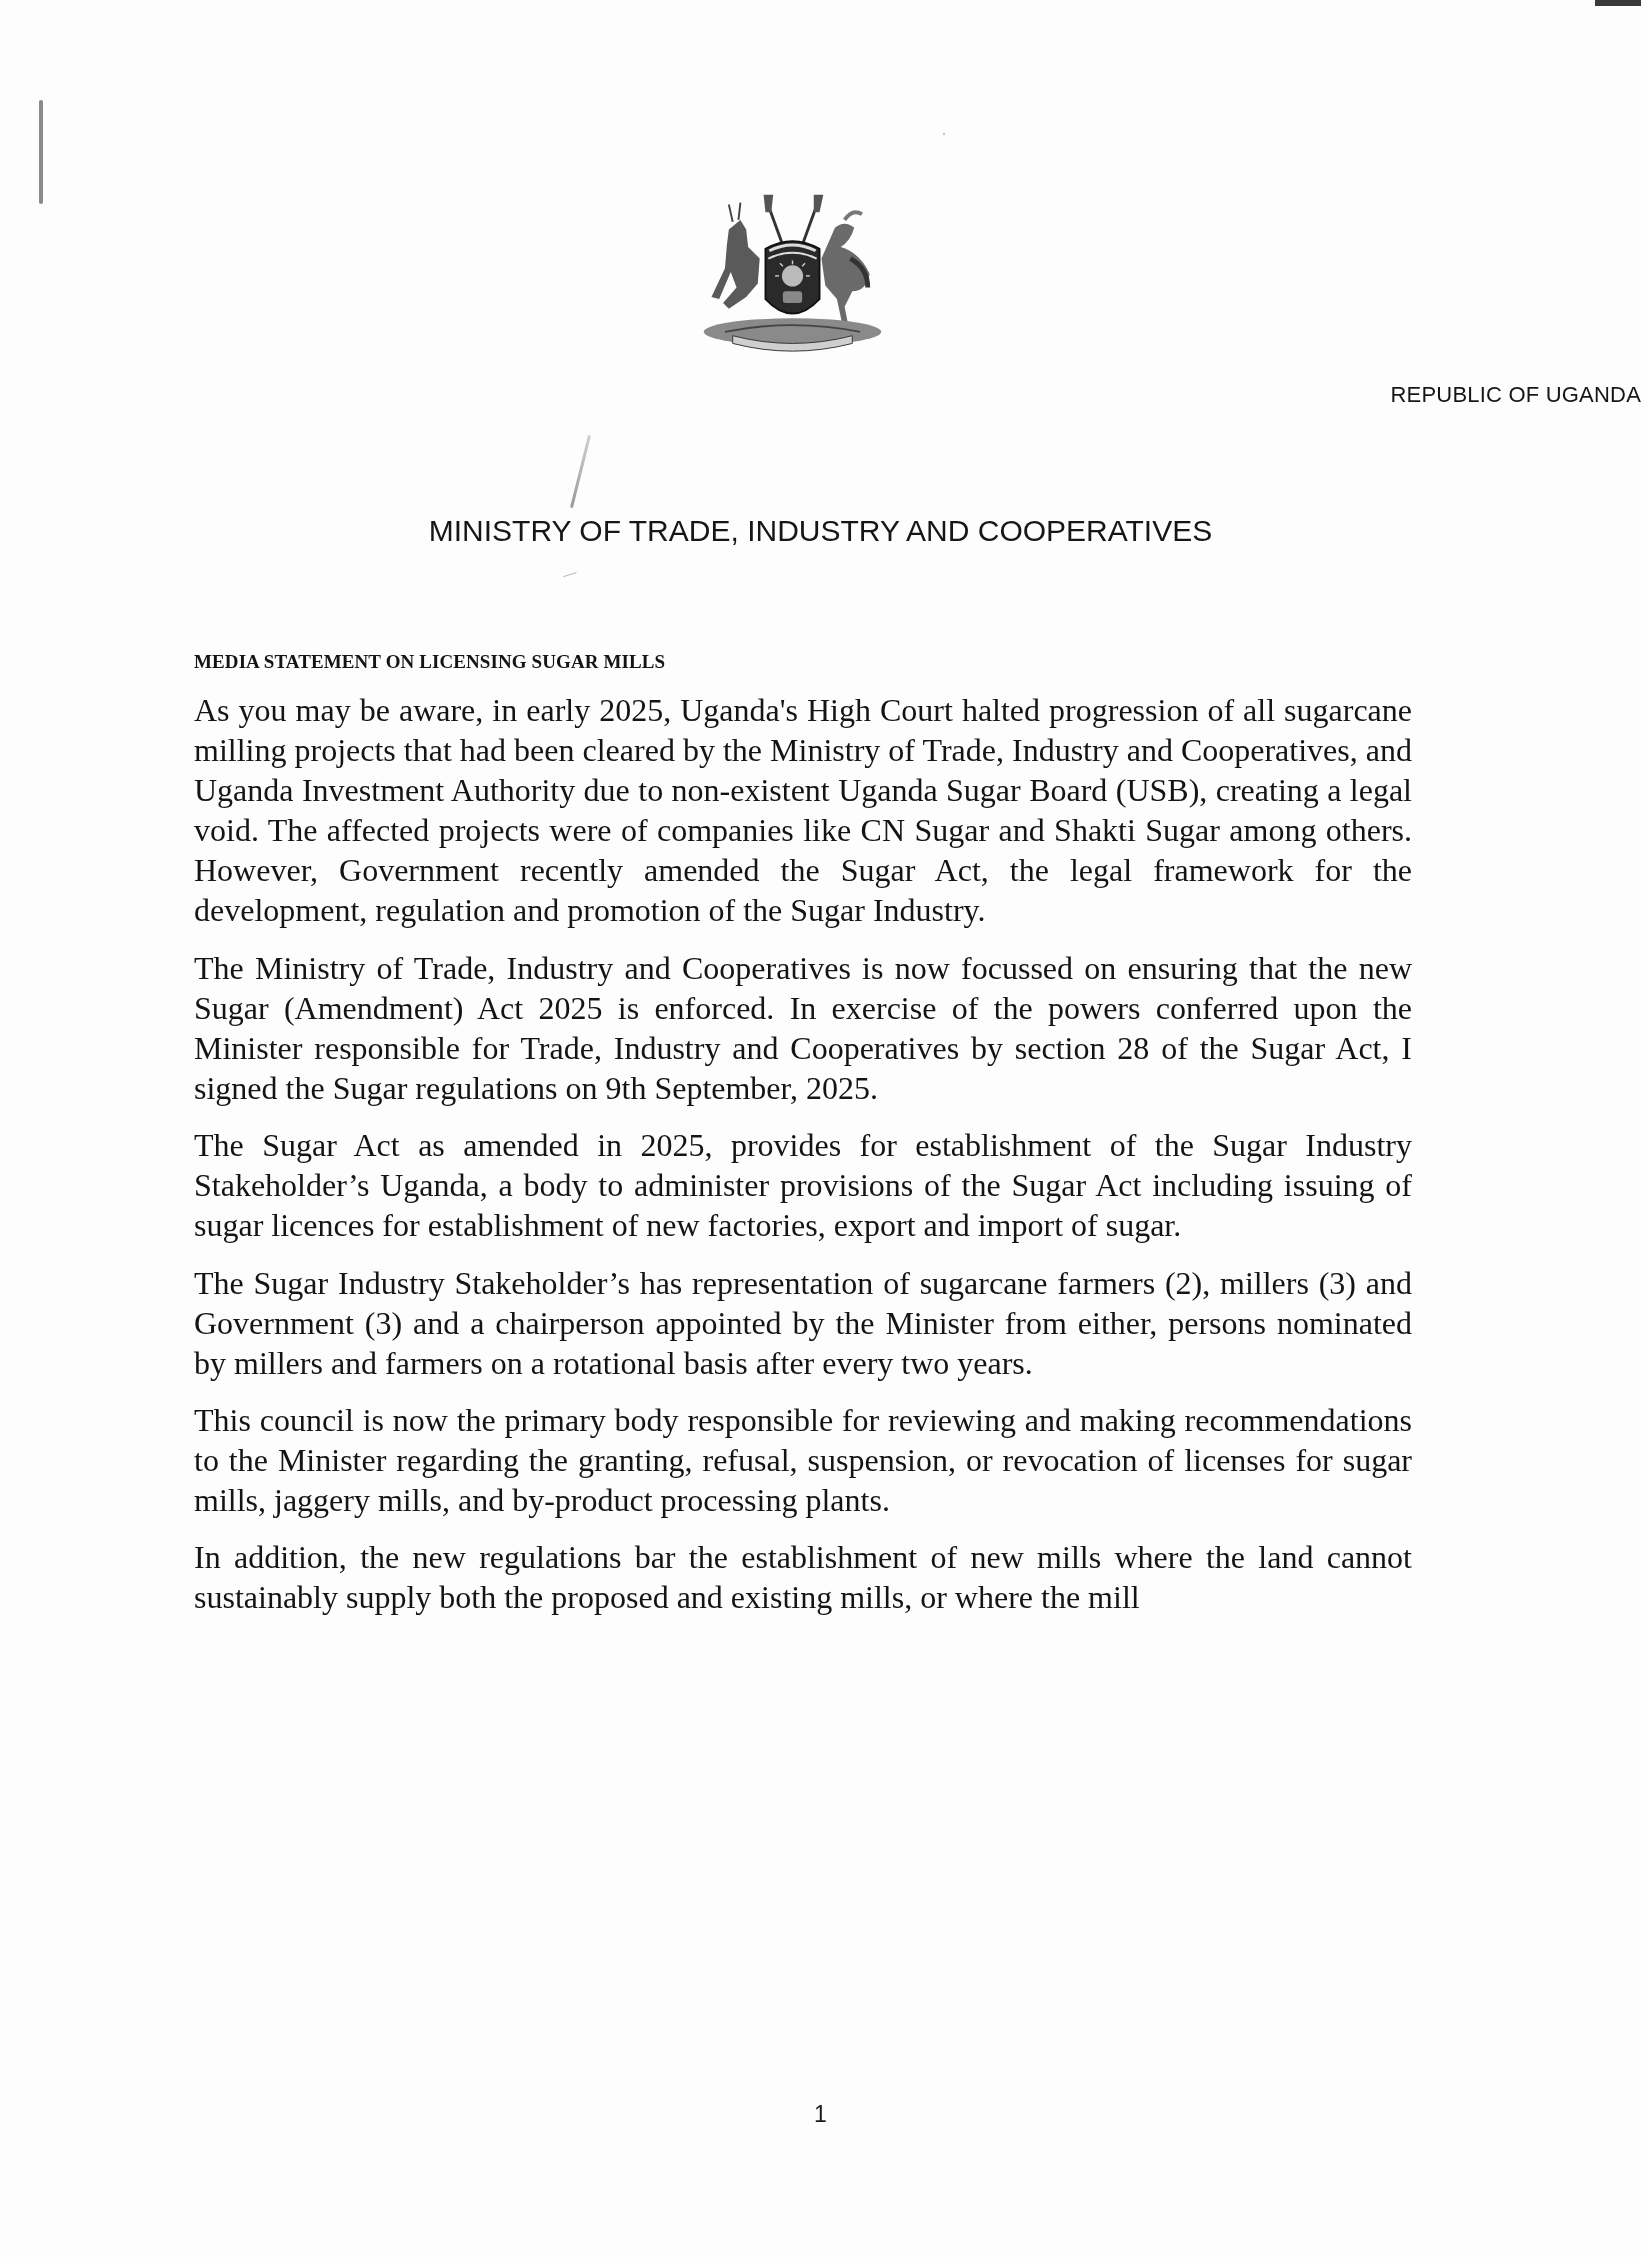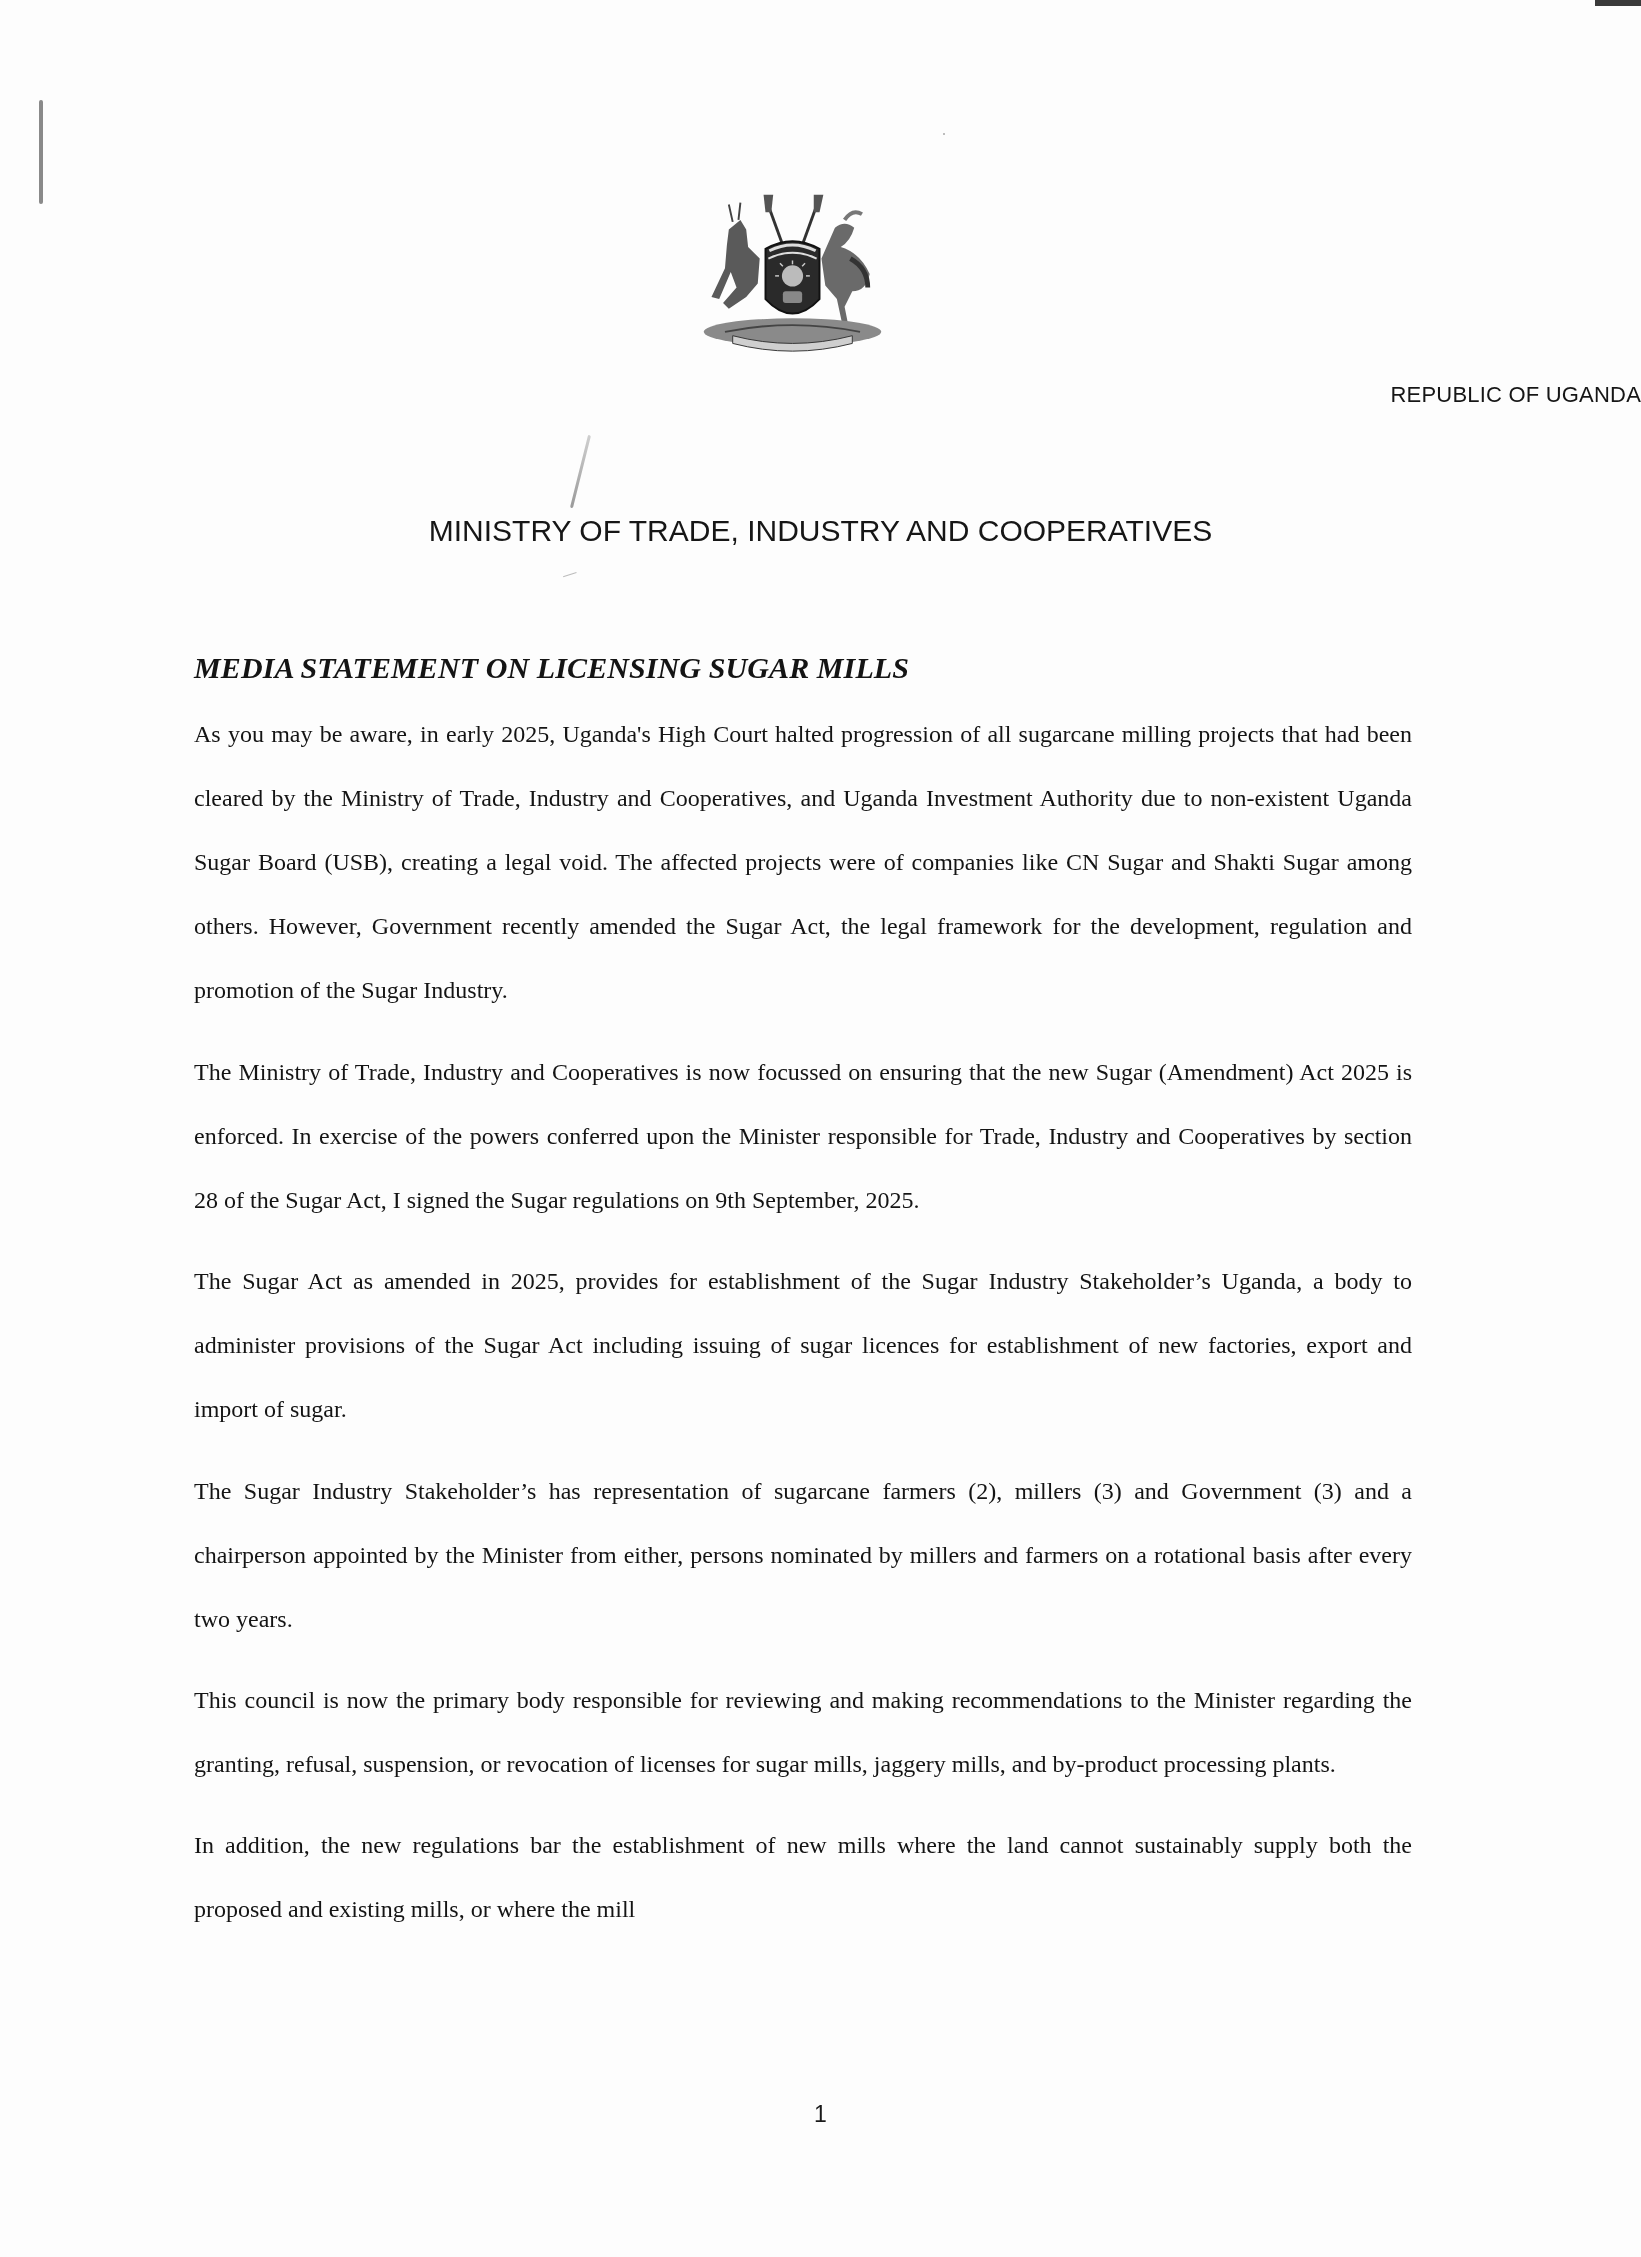--- a/index.html
+++ b/index.html
@@ -95,28 +95,27 @@
       position: absolute;
       left: 194px;
       top: 651px;
       width: 1218px;
       font-family: "Liberation Serif", "DejaVu Serif", serif;
       color: #141414;
     }
     .title {
       font-family: "Liberation Serif", "DejaVu Serif", serif;
       font-weight: bold;
-      font-size: 30px;
+      font-size: 19px;
       margin: 0 0 17.4px 0;
       letter-spacing: 0.1px;
-      font-style: italic;
     }
     .para {
-      font-size: 24px;
-      line-height: 64px;
+      font-size: 32px;
+      line-height: 40px;
       text-align: justify;
       margin: 0 0 17.4px 0;
     }
     .page-number {
       position: absolute;
       top: 2101px;
       left: 0;
       width: 100%;
       text-align: center;
       font-family: "Liberation Sans", "DejaVu Sans", sans-serif;

